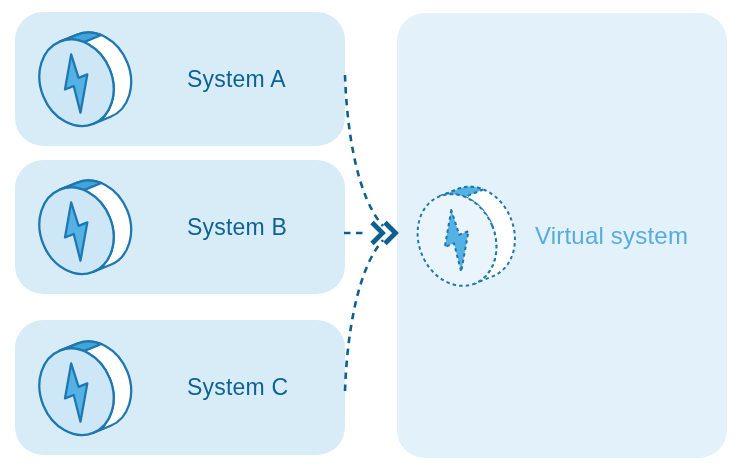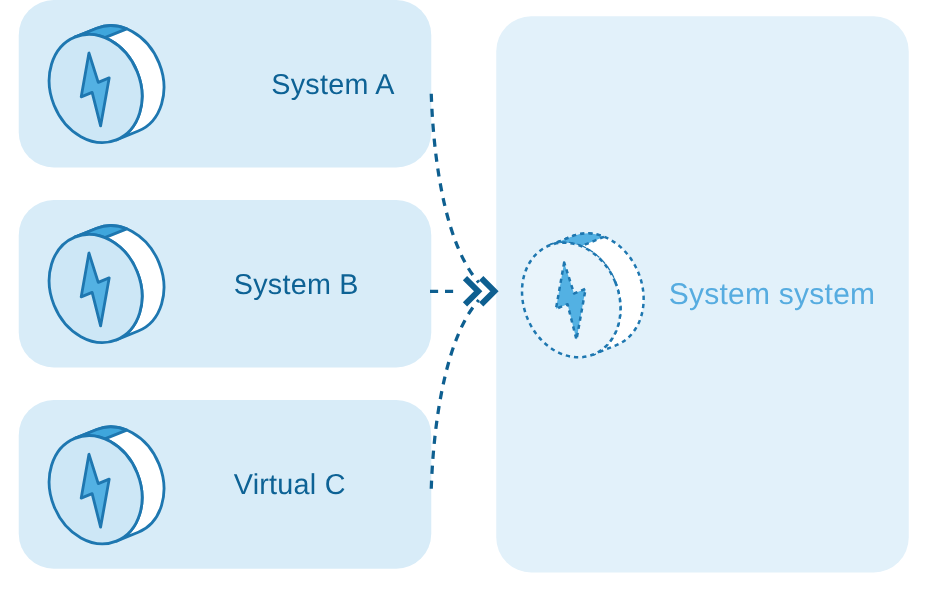--- a/index.html
+++ b/index.html
@@ -22,21 +22,21 @@
     align-items: center;
   }
   .system-card {
     left: 15px;
     width: 330px;
     height: 134px;
     background: #d8ecf8;
     padding-left: 20px;
     box-sizing: border-box;
   }
-  .card-a { top: 0; gap: 30px; }
+  .card-a { top: 12px; }
   .card-b { top: 160px; }
   .card-c { top: 320px; height: 135px; }
   .virtual-card {
     left: 397px;
     top: 13px;
     width: 330px;
     height: 445px;
     background: #e2f1fa;
     padding-left: 16px;
     box-sizing: border-box;
@@ -99,28 +99,28 @@
     <svg class="coin-svg" width="100" height="102" viewBox="-44 -58 106 108">
       <use href="#coin-solid"></use>
     </svg>
     <span class="system-label">System B</span>
   </div>
 
   <div class="card system-card card-c">
     <svg class="coin-svg" width="100" height="102" viewBox="-44 -58 106 108">
       <use href="#coin-solid"></use>
     </svg>
-    <span class="system-label">Virtual C</span>
+    <span class="system-label">System C</span>
   </div>
 
   <div class="card virtual-card">
     <svg class="coin-svg" width="106" height="110" viewBox="-44 -58 106 108">
       <use href="#coin-dashed"></use>
     </svg>
-    <span class="virtual-label">System system</span>
+    <span class="virtual-label">Virtual system</span>
   </div>
 
   <svg class="arrows-overlay" viewBox="0 0 740 471">
     <g fill="none" stroke="#0e5f90">
       <path d="M 345 75 C 347 135, 358 198, 383 226" stroke-width="2.6" stroke-dasharray="6.5 5.5"></path>
       <path d="M 344 233 L 368 233" stroke-width="2.6" stroke-dasharray="6.5 5.5"></path>
       <path d="M 345 391 C 347 332, 358 268, 383 240" stroke-width="2.6" stroke-dasharray="6.5 5.5"></path>
       <path d="M 372 222.5 L 382.5 233 L 372 243.5" stroke-width="4.8"></path>
       <path d="M 385 222.5 L 395.5 233 L 385 243.5" stroke-width="4.8"></path>
     </g>

